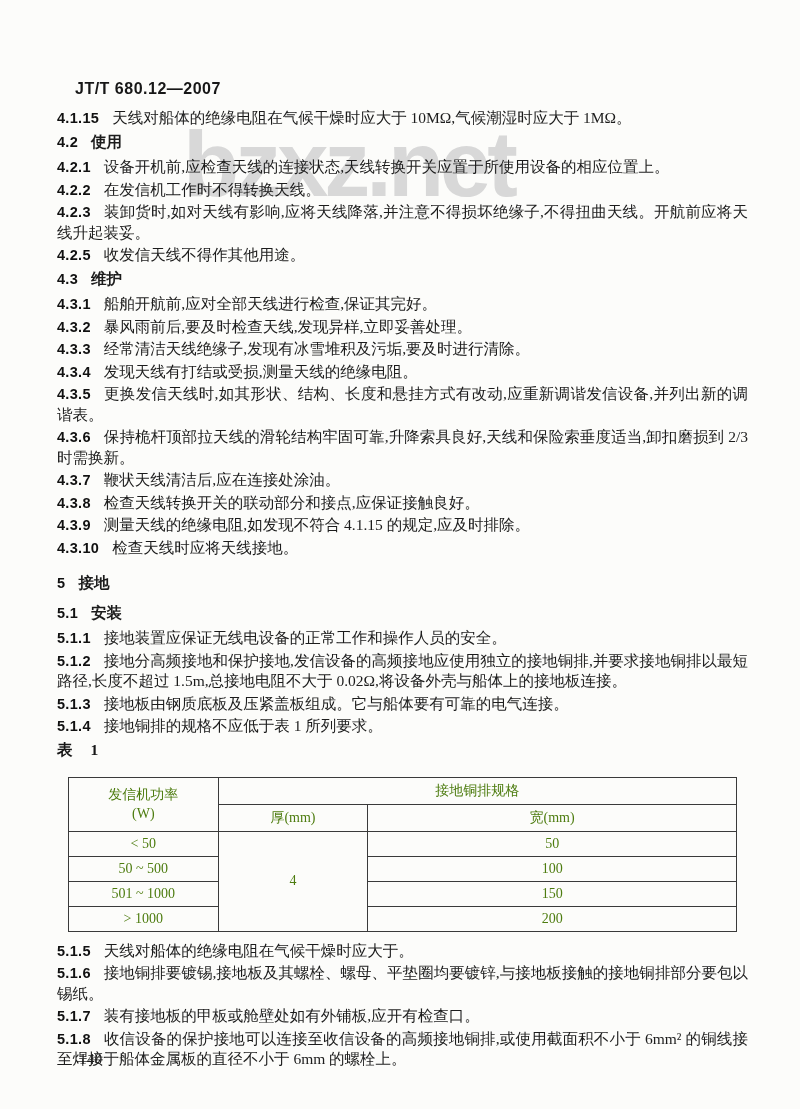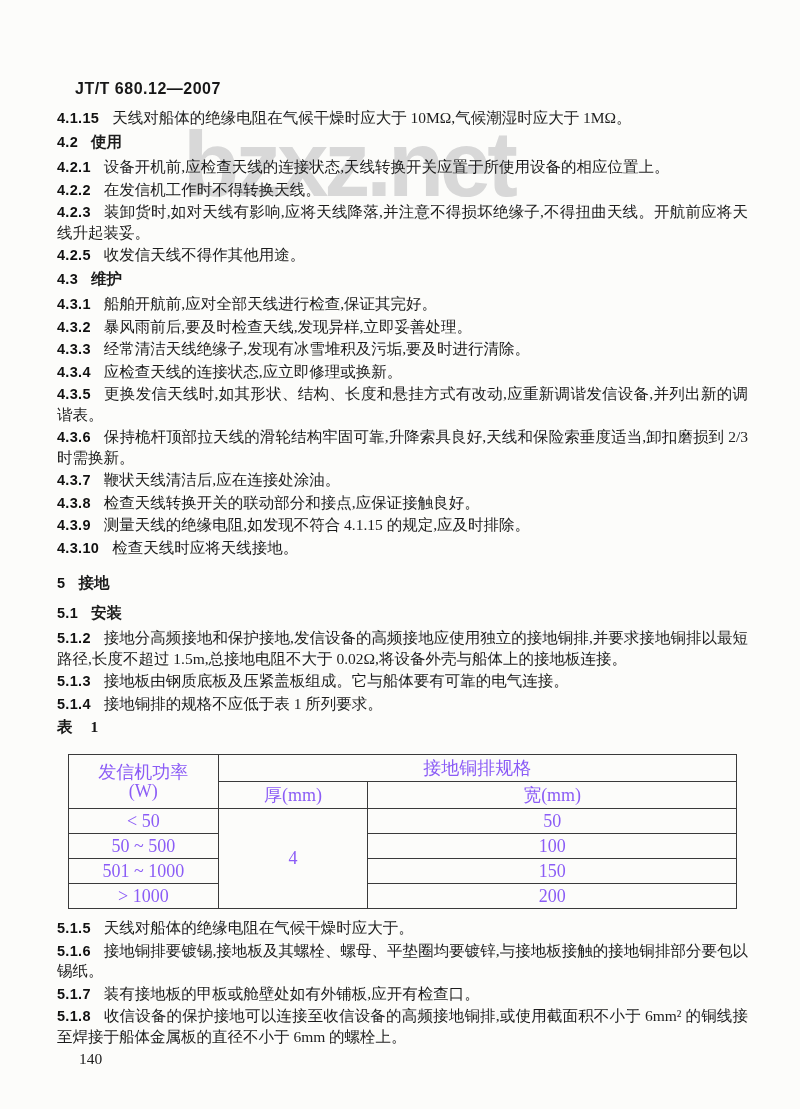--- a/index.html
+++ b/index.html
@@ -63,22 +63,22 @@
     font-size:15.5px;
     font-weight:bold;
     word-spacing:14px;
     color:#161616;
   }
   table.spec-table{
     width:calc(100% - 22px);
     margin:16px 11px 9px 11px;
     border-collapse:collapse;
     table-layout:fixed;
-    font-size:18px;
-    color:#8b5cf6;
+    font-size:14px;
+    color:#4d7c0f;
   }
   table.spec-table th, table.spec-table td{
     border:1px solid #3a3a3a;
     text-align:center;
     vertical-align:middle;
     font-weight:normal;
     padding:1px 4px;
   }
   table.spec-table thead th{height:24px;line-height:19px;}
   table.spec-table th.power-head{line-height:19px;}
@@ -106,29 +106,30 @@
         <p class="clause"><span class="num">4.1.15</span><span class="txt">天线对船体的绝缘电阻在气候干燥时应大于 10MΩ,气候潮湿时应大于 1MΩ。</span></p>
         <p class="clause sub-heading"><span class="num">4.2</span><span class="txt">使用</span></p>
         <p class="clause"><span class="num">4.2.1</span><span class="txt">设备开机前,应检查天线的连接状态,天线转换开关应置于所使用设备的相应位置上。</span></p>
         <p class="clause"><span class="num">4.2.2</span><span class="txt">在发信机工作时不得转换天线。</span></p>
         <p class="clause"><span class="num">4.2.3</span><span class="txt">装卸货时,如对天线有影响,应将天线降落,并注意不得损坏绝缘子,不得扭曲天线。开航前应将天线升起装妥。</span></p>
         <p class="clause"><span class="num">4.2.5</span><span class="txt">收发信天线不得作其他用途。</span></p>
         <p class="clause sub-heading"><span class="num">4.3</span><span class="txt">维护</span></p>
         <p class="clause"><span class="num">4.3.1</span><span class="txt">船舶开航前,应对全部天线进行检查,保证其完好。</span></p>
         <p class="clause"><span class="num">4.3.2</span><span class="txt">暴风雨前后,要及时检查天线,发现异样,立即妥善处理。</span></p>
         <p class="clause"><span class="num">4.3.3</span><span class="txt">经常清洁天线绝缘子,发现有冰雪堆积及污垢,要及时进行清除。</span></p>
-        <p class="clause"><span class="num">4.3.4</span><span class="txt">应检查天线的连接状态,应立即修理或换新。</span></p>
+        <p class="clause"><span class="num">4.3.4</span><span class="txt">发现天线有打结或受损,测量天线的绝缘电阻。</span></p>
         <p class="clause"><span class="num">4.3.5</span><span class="txt">更换发信天线时,如其形状、结构、长度和悬挂方式有改动,应重新调谐发信设备,并列出新的调谐表。</span></p>
         <p class="clause"><span class="num">4.3.6</span><span class="txt">保持桅杆顶部拉天线的滑轮结构牢固可靠,升降索具良好,天线和保险索垂度适当,卸扣磨损到 2/3 时需换新。</span></p>
         <p class="clause"><span class="num">4.3.7</span><span class="txt">鞭状天线清洁后,应在连接处涂油。</span></p>
         <p class="clause"><span class="num">4.3.8</span><span class="txt">检查天线转换开关的联动部分和接点,应保证接触良好。</span></p>
         <p class="clause"><span class="num">4.3.9</span><span class="txt">测量天线的绝缘电阻,如发现不符合 4.1.15 的规定,应及时排除。</span></p>
         <p class="clause"><span class="num">4.3.10</span><span class="txt">检查天线时应将天线接地。</span></p>
         <p class="clause section"><span class="num">5</span><span class="txt">接地</span></p>
         <p class="clause sub-heading"><span class="num">5.1</span><span class="txt">安装</span></p>
+        <p class="clause"><span class="num">5.1.1</span><span class="txt">接地装置应保证无线电设备的正常工作和操作人员的安全。</span></p>
         <p class="clause"><span class="num">5.1.2</span><span class="txt">接地分高频接地和保护接地,发信设备的高频接地应使用独立的接地铜排,并要求接地铜排以最短路径,长度不超过 1.5m,总接地电阻不大于 0.02Ω,将设备外壳与船体上的接地板连接。</span></p>
         <p class="clause"><span class="num">5.1.3</span><span class="txt">接地板由钢质底板及压紧盖板组成。它与船体要有可靠的电气连接。</span></p>
         <p class="clause"><span class="num">5.1.4</span><span class="txt">接地铜排的规格不应低于表 1 所列要求。</span></p>
       </div>
 
     <div class="table-caption">表 1</div>
 
     <table class="spec-table">
       <colgroup>
         <col style="width:22.4%">

